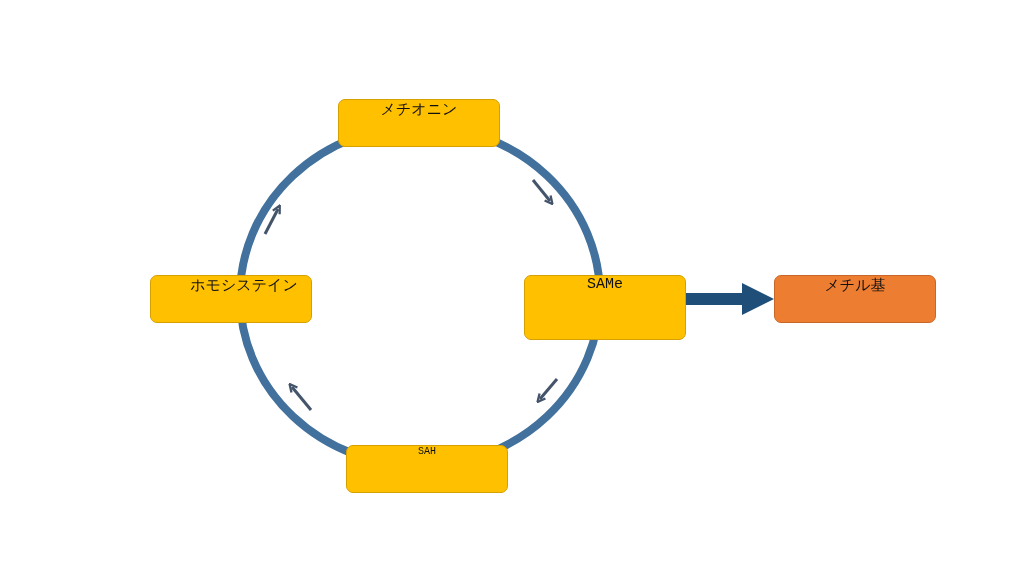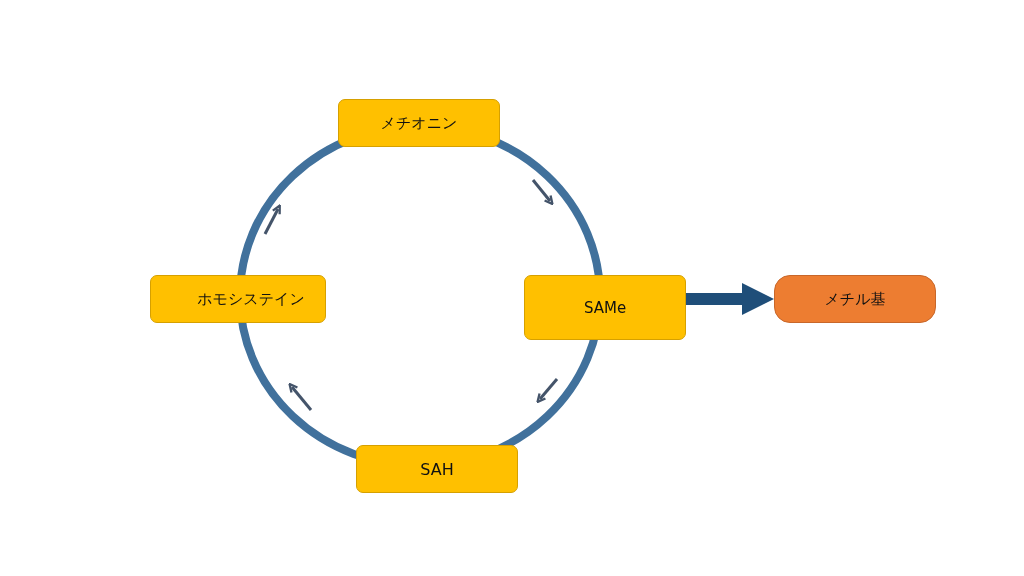--- a/index.html
+++ b/index.html
@@ -1,28 +1,28 @@
 <!DOCTYPE html>
 <html><head>
   <meta charset="utf-8">
   <style>
     html, body { margin: 0; padding: 0; background: #ffffff; }
     body { width: 1024px; height: 576px; position: relative; overflow: hidden;
            font-family: "DejaVu Sans", sans-serif; }
     svg.bg { position: absolute; left: 0; top: 0; }
     .node { position: absolute; box-sizing: border-box; border-radius: 7px;
-            display: flex; align-items: center; justify-content: center;
-            font-size: 15px; color: #111; }
+            display: flex; justify-content: center;
+            font-size: 15px; color: #111; font-family: Liberation Mono, monospace; }
     .node.yellow { background: #ffc000; border: 1px solid #d6a000; }
     .node.orange { background: #ed7d31; border: 1px solid #c8672a; }
     #n-met { left: 338px; top: 99px; width: 162px; height: 48px; }
-    #n-hcy { left: 150px; top: 275px; width: 176px; height: 48px; padding-left: 26px; }
+    #n-hcy { left: 150px; top: 275px; width: 162px; height: 48px; padding-left: 26px; }
     #n-same { left: 524px; top: 275px; width: 162px; height: 65px; }
-    #n-sah { left: 356px; top: 445px; width: 162px; height: 48px; font-size: 16px; }
-    #n-methyl { left: 774px; top: 275px; width: 162px; height: 48px; border-radius: 16px; }
+    #n-sah { left: 346px; top: 445px; width: 162px; height: 48px; font-size: 10px; }
+    #n-methyl { left: 774px; top: 275px; width: 162px; height: 48px; }
   </style>
 </head>
 <body>
 
 <svg class="bg" width="1024" height="576" viewBox="0 0 1024 576">
   <defs>
     <marker id="ah" viewBox="0 0 10 10" refX="5" refY="5" markerWidth="3.2" markerHeight="3.2" orient="auto">
       <path d="M1,1 L9,5 L1,9" fill="none" stroke="#44546a" stroke-width="2.4" stroke-linejoin="miter"></path>
     </marker>
   </defs>

